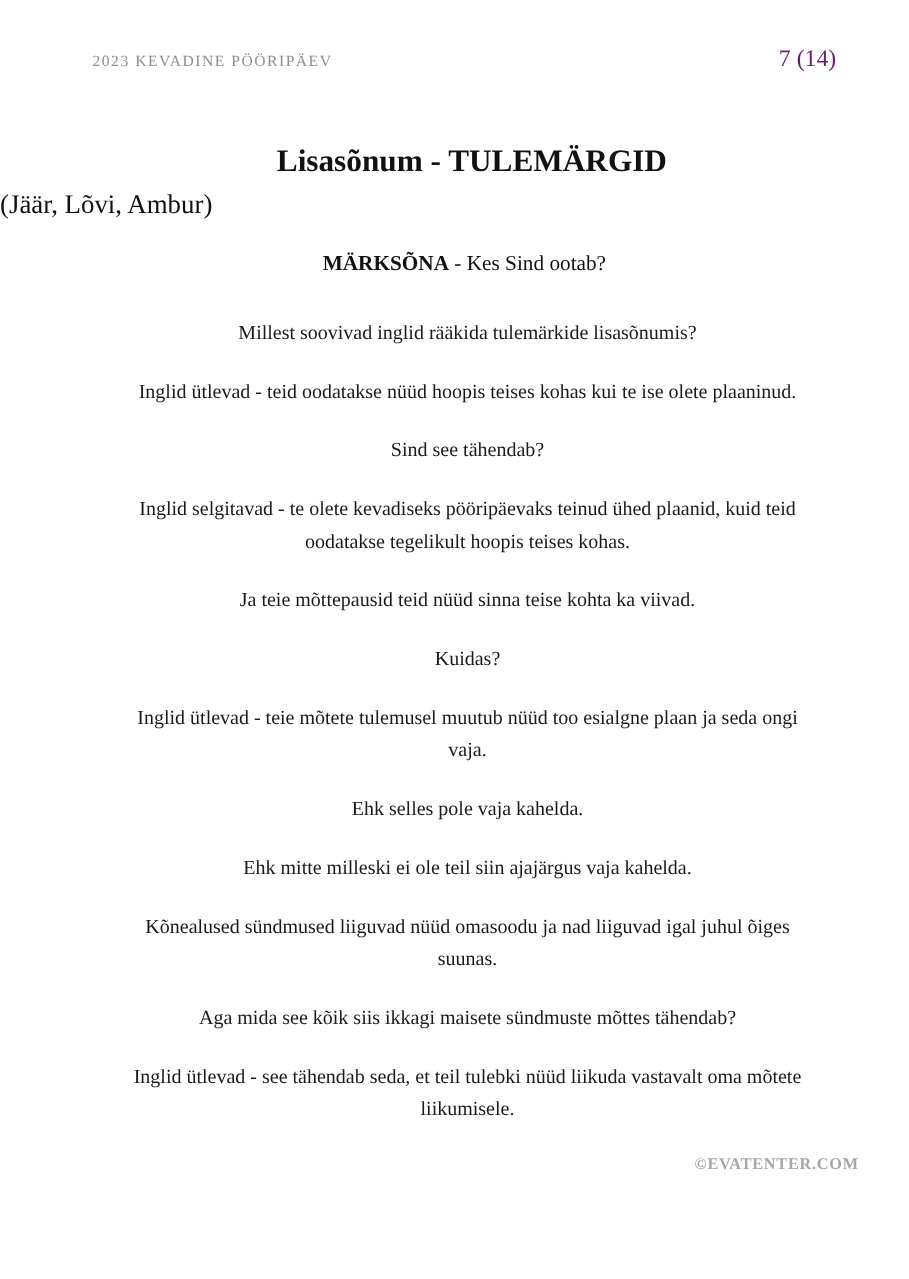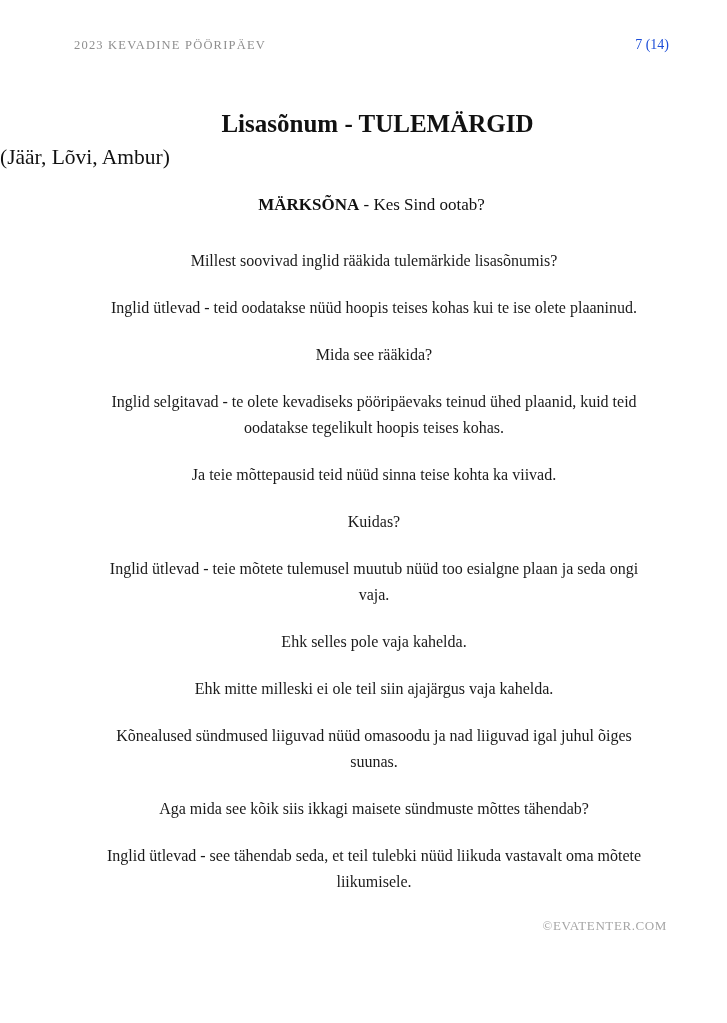--- a/index.html
+++ b/index.html
@@ -20,22 +20,22 @@
     align-items: baseline;
     padding: 37px 58px 0 74px;
   }
   .running-title {
     font-size: 12.5px;
     letter-spacing: 1.2px;
     color: #8e8e8e;
     font-variant: small-caps;
   }
   .page-number {
-    font-size: 14px;
-    color: #1d4ed8;
+    font-size: 19px;
+    color: #701a75;
   }
   .doc-title {
     margin: 55px 0 0 12px;
     text-align: center;
     font-size: 25px;
     line-height: 32px;
     font-weight: bold;
     color: #111111;
     padding-left: 16px;
   }
@@ -62,21 +62,22 @@
     margin: 0 0 21px 0;
     font-size: 16px;
     line-height: 26px;
     white-space: pre-line;
     max-width: 600px;
     color: #1a1a1a;
     text-align: center;
   }
   .page-footer {
     text-align: right;
-    padding-right: 60px;
+    padding-right: 40px;
+    font-weight: bold;
   }
   .copyright {
     font-size: 13px;
     letter-spacing: 0.6px;
     color: #a6a6a6;
     font-variant: small-caps;
   }
 </style>
 </head>
 <body>
@@ -89,21 +90,21 @@
   </header>
 
   <h1 class="doc-title">Lisasõnum - TULEMÄRGID</h1>
   <h2 class="doc-subtitle">(Jäär, Lõvi, Ambur)</h2>
 
   <p class="keyword-line"><strong>MÄRKSÕNA</strong><span> - Kes Sind ootab?</span></p>
 
   <main class="body-text">
     <p>Millest soovivad inglid rääkida tulemärkide lisasõnumis?</p>
     <p>Inglid ütlevad - teid oodatakse nüüd hoopis teises kohas kui te ise olete plaaninud.</p>
-    <p>Mida see rääkida?</p>
+    <p>Sind see tähendab?</p>
     <p>Inglid selgitavad - te olete kevadiseks pööripäevaks teinud ühed plaanid, kuid teid
 oodatakse tegelikult hoopis teises kohas.</p>
     <p>Ja teie mõttepausid teid nüüd sinna teise kohta ka viivad.</p>
     <p>Kuidas?</p>
     <p>Inglid ütlevad - teie mõtete tulemusel muutub nüüd too esialgne plaan ja seda ongi
 vaja.</p>
     <p>Ehk selles pole vaja kahelda.</p>
     <p>Ehk mitte milleski ei ole teil siin ajajärgus vaja kahelda.</p>
     <p>Kõnealused sündmused liiguvad nüüd omasoodu ja nad liiguvad igal juhul õiges
 suunas.</p>

